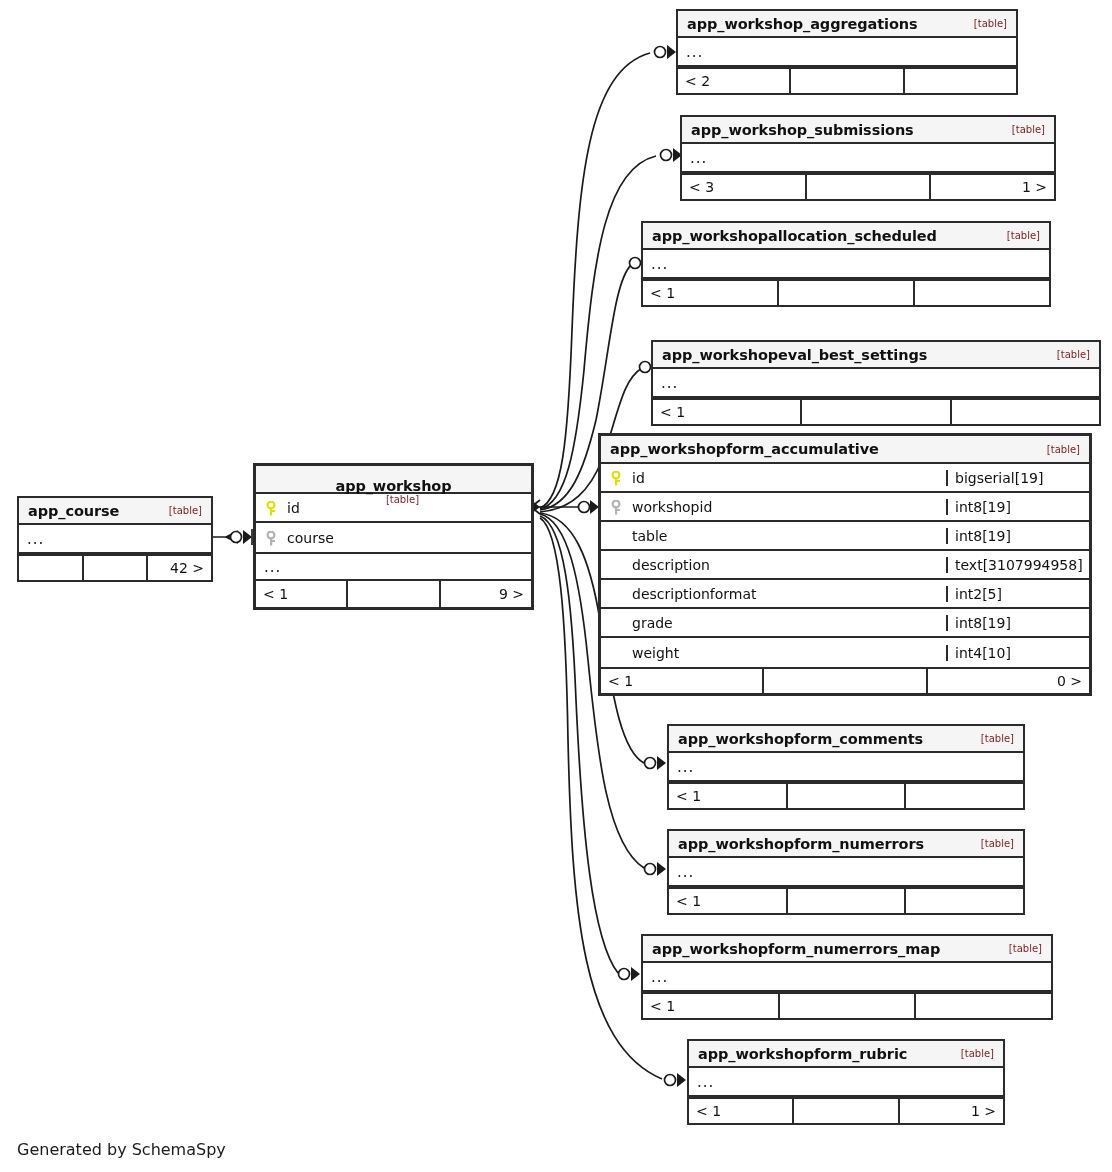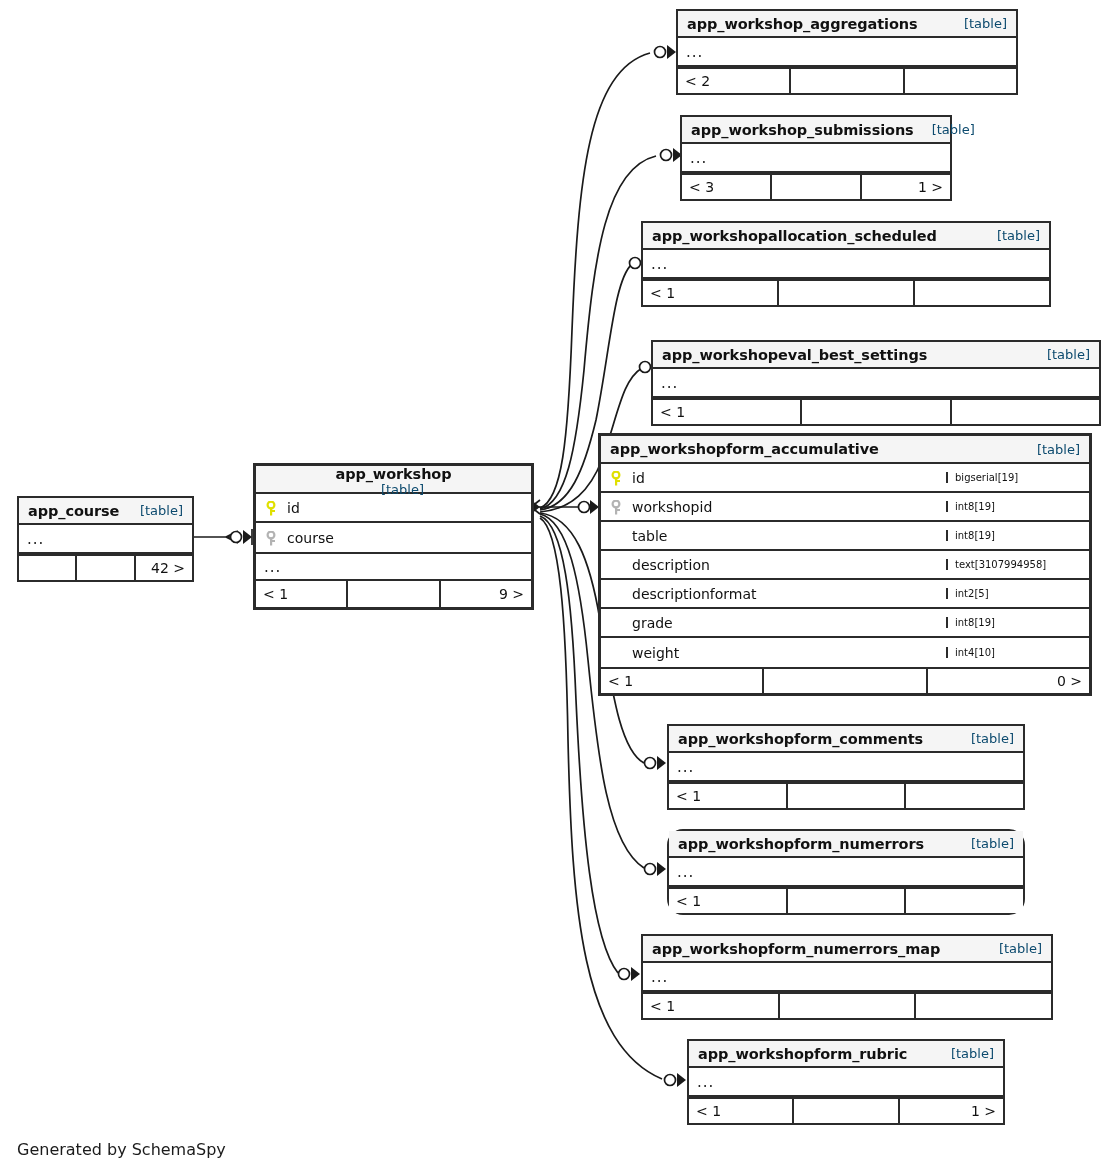--- a/index.html
+++ b/index.html
@@ -37,33 +37,33 @@
   .table-node.compact {
     border-width: 2px;
   }
   .tn-title {
     box-sizing: border-box;
     display: flex;
     align-items: center;
     justify-content: space-between;
     background: #f5f5f5;
     border-bottom: 2px solid #2b2b2b;
-    padding: 0 9px;
+    padding: 12px 9px;
     height: 27px;
     white-space: nowrap;
   }
   .tn-title .tn-name {
     font-weight: bold;
     font-size: 14.5px;
     letter-spacing: -0.1px;
     color: #111;
   }
   .tn-title .tn-tag {
-    font-size: 13px;
-    color: #0c4a6e;
+    font-size: 10px;
+    color: #7f1d1d;
     padding-left: 18px;
   }
   .tn-rows {
     display: block;
   }
   .tn-row {
     box-sizing: border-box;
     display: flex;
     align-items: center;
     height: 29px;
@@ -80,21 +80,21 @@
     white-space: nowrap;
     overflow: hidden;
   }
   .tn-row .col-type {
     flex: 0 0 auto;
     box-sizing: border-box;
     padding-left: 7px;
     padding-right: 21px;
     border-left: 2px solid #2b2b2b;
     white-space: nowrap;
-    font-size: 10px;
+    font-size: 14px;
   }
   .keyicon {
     display: inline-block;
     width: 13px;
     height: 16px;
     margin-right: 8px;
     flex: 0 0 auto;
     position: relative;
     top: 1px;
   }
@@ -206,21 +206,21 @@
       <span class="tn-tag">[table]</span>
     </div>
     <div class="ellipsis-row">...</div>
     <div class="tn-footer">
       <div class="fcell left">&lt; 2</div>
       <div class="fcell mid"></div>
       <div class="fcell right"></div>
     </div>
   </div>
 
-  <div class="table-node compact" style="left:680px; top:115px; width:272px;">
+  <div class="table-node compact" style="left:680px; top:115px; width:376px;">
     <div class="tn-title">
       <span class="tn-name">app_workshop_submissions</span>
       <span class="tn-tag">[table]</span>
     </div>
     <div class="ellipsis-row">...</div>
     <div class="tn-footer">
       <div class="fcell left">&lt; 3</div>
       <div class="fcell mid"></div>
       <div class="fcell right">1 &gt;</div>
     </div>
@@ -333,21 +333,21 @@
       <span class="tn-tag">[table]</span>
     </div>
     <div class="ellipsis-row">...</div>
     <div class="tn-footer">
       <div class="fcell left">&lt; 1</div>
       <div class="fcell mid"></div>
       <div class="fcell right"></div>
     </div>
   </div>
 
-  <div class="table-node compact" style="left:667px; top:829px; width:358px;border-radius:16px;">
+  <div class="table-node compact" style="left:667px; top:829px; width:358px;">
     <div class="tn-title">
       <span class="tn-name">app_workshopform_numerrors</span>
       <span class="tn-tag">[table]</span>
     </div>
     <div class="ellipsis-row">...</div>
     <div class="tn-footer">
       <div class="fcell left">&lt; 1</div>
       <div class="fcell mid"></div>
       <div class="fcell right"></div>
     </div>
@@ -411,21 +411,21 @@
       </div>
     </div>
     <div class="ellipsis-row" style="border-top:2px solid #2b2b2b;">...</div>
     <div class="tn-footer" style="border-top:0;">
       <div class="fcell left">&lt; 1</div>
       <div class="fcell mid"></div>
       <div class="fcell right">9 &gt;</div>
     </div>
   </div>
 
-  <div class="table-node compact" style="left:17px; top:496px; width:177px;">
+  <div class="table-node compact" style="left:17px; top:496px; width:196px;">
     <div class="tn-title">
       <span class="tn-name">app_course</span>
       <span class="tn-tag">[table]</span>
     </div>
     <div class="ellipsis-row">...</div>
     <div class="tn-footer">
       <div class="fcell left"></div>
       <div class="fcell mid"></div>
       <div class="fcell right">42 &gt;</div>
     </div>

